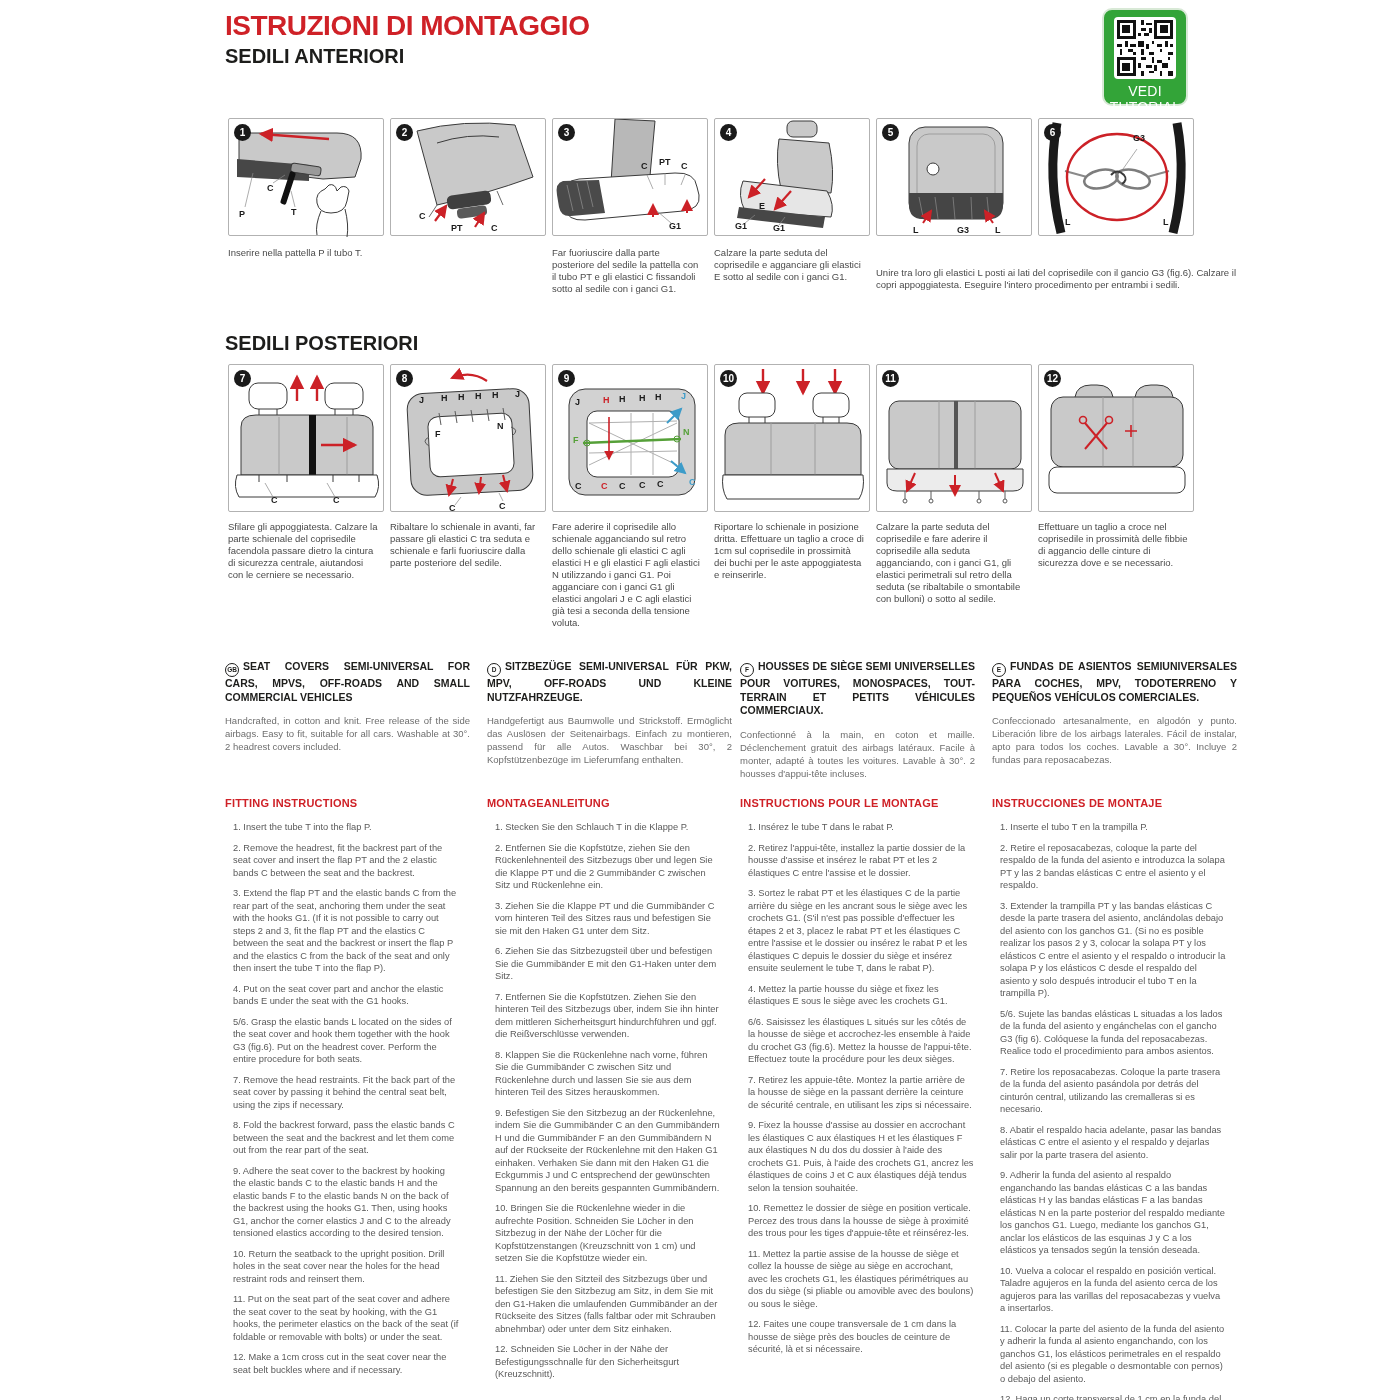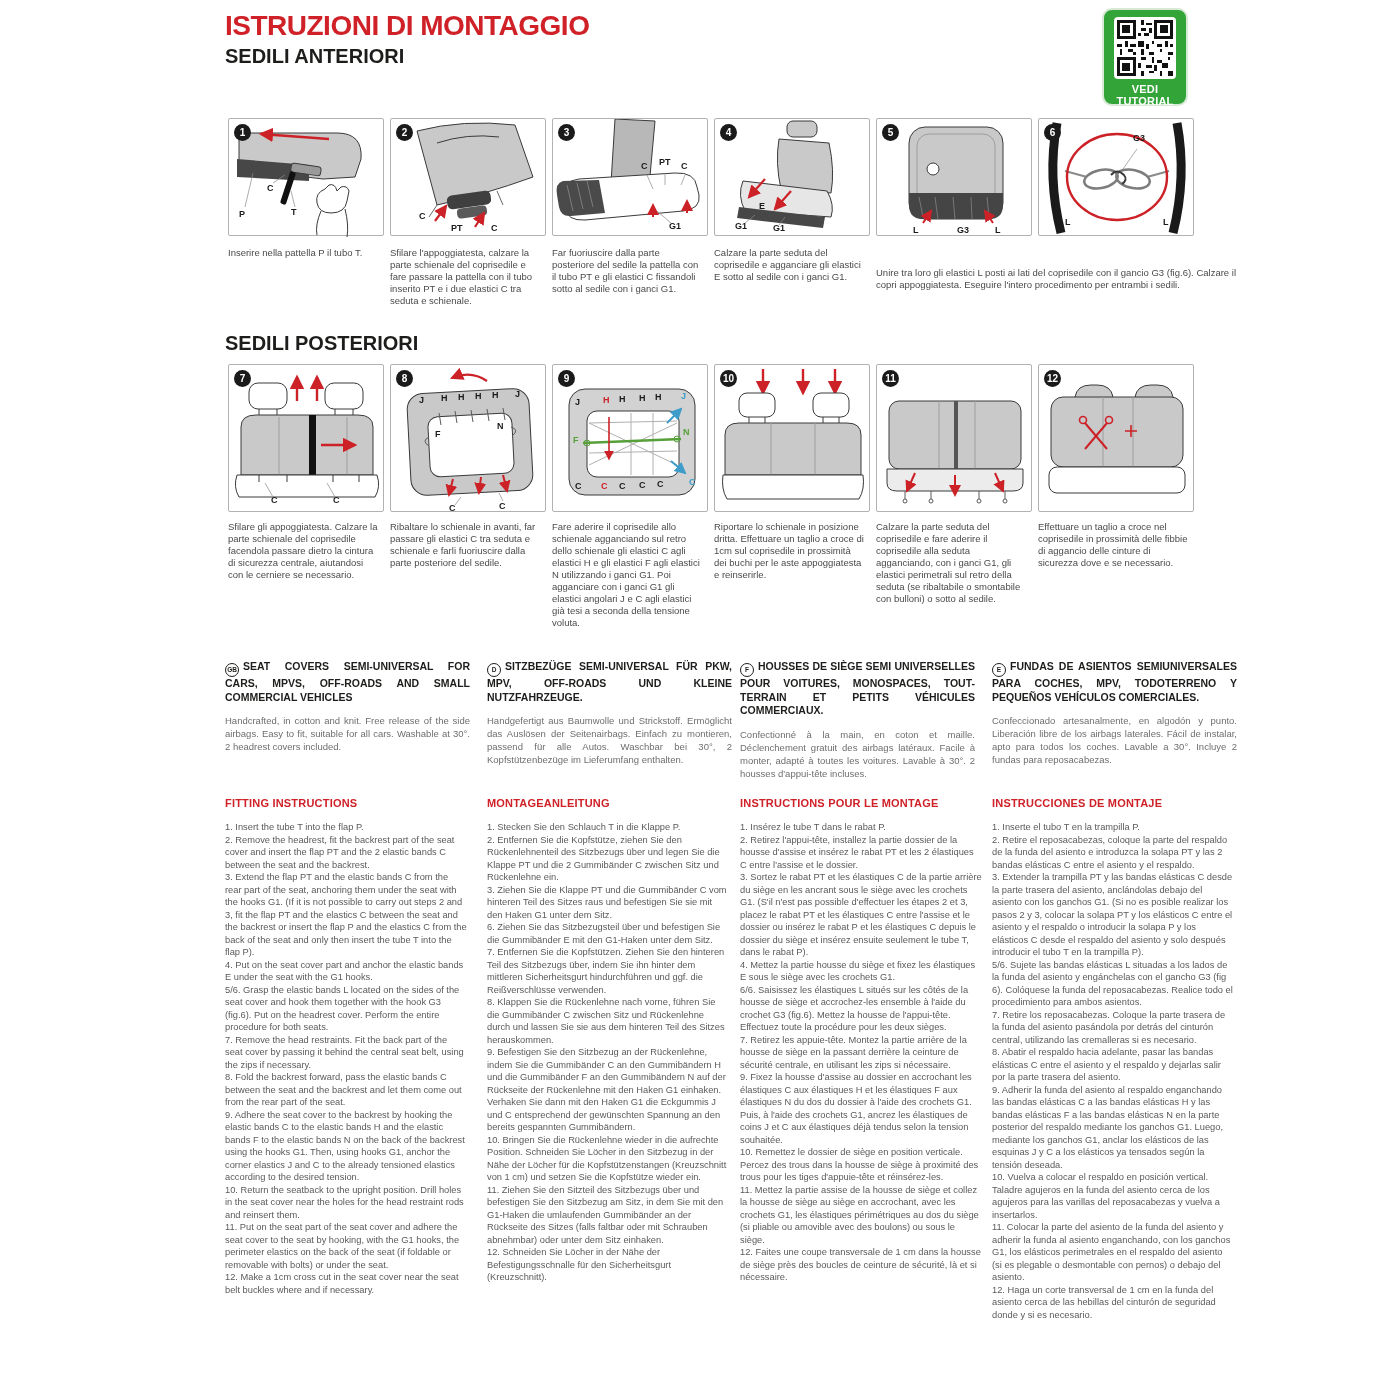--- a/index.html
+++ b/index.html
@@ -7,21 +7,21 @@
         font-family:"Liberation Sans",sans-serif;color:#1d1d1b;}
   
   .doc-header{position:absolute;left:225px;top:10px;}
   .doc-header h1{margin:0;font-size:28px;font-weight:bold;color:#cf2127;letter-spacing:-.5px;text-align:right;}
   .doc-header h2{margin:3px 0 0;font-size:20px;font-weight:bold;color:#1d1d1b;}
   .rear-title{position:absolute;left:225px;top:332px;font-size:20px;font-weight:bold;}
   
   .qr-badge{position:absolute;left:1102px;top:8px;width:86px;height:98px;background:#33a438;
             border-radius:10px;border:2px solid #d8e9d6;box-sizing:border-box;text-align:center;}
   .qr-inner{width:62px;height:62px;margin:7px auto 0;background:#fff;border-radius:4px;padding:3px;box-sizing:border-box;}
-  .qr-label{margin-top:4px;font-size:11px;font-weight:bold;color:#fff;letter-spacing:.2px;}
+  .qr-label{margin-top:4px;font-size:14px;font-weight:normal;color:#fff;letter-spacing:.2px;}
   
   .fig{position:absolute;width:156px;background:#fff;border:1px solid #b2b2b2;border-radius:2px;box-sizing:border-box;}
   .fig.r1{top:118px;height:118px;}
   .fig.r2{top:364px;height:148px;}
   .fig-num{position:absolute;top:5px;left:5px;width:17px;height:17px;border-radius:50%;background:#1a1a1a;
            color:#fff;font-size:10px;font-weight:bold;display:flex;align-items:center;justify-content:center;z-index:3;}
   .fig svg{position:absolute;left:0;top:0;}
   .fig-label{position:absolute;font-size:9px;font-weight:bold;color:#1a1a1a;z-index:2;white-space:nowrap;}
   .fig-label.red{color:#cc2127}.fig-label.green{color:#55a038}.fig-label.blue{color:#3d9cc9}
   
@@ -30,21 +30,21 @@
   .cap.wide{width:360px;text-align:justify;margin-top:20px;}
   
   .lang{position:absolute;top:660px;width:245px;}
   .lang-head{font-size:10.5px;line-height:13.5px;font-weight:bold;color:#1d1d1b;text-align:justify;}
   .lang-badge{display:inline-block;width:12px;height:12px;border:1px solid #1d1d1b;border-radius:50%;
               font-size:6.5px;line-height:12px;text-align:center;font-weight:bold;margin-right:4px;vertical-align:-2px;}
   .lang-body{margin-top:10px;font-size:9.5px;line-height:13px;color:#6e6e6e;text-align:justify;}
   
   .instr{position:absolute;top:797px;width:242px;}
   .instr h3{margin:0 0 12px;font-size:11px;font-weight:bold;color:#cf2127;letter-spacing:.2px;}
-  .instr-list p{margin:0;font-size:9.3px;line-height:12.5px;color:#5a5a5a;}
+  .instr-list p{margin:8px;font-size:9.3px;line-height:12.5px;color:#5a5a5a;}
 </style>
 </head>
 <body>
 
 <div class="page">
 
   <svg width="0" height="0" style="position:absolute">
     <defs>
       <marker id="ar" markerWidth="7" markerHeight="7" refX="5" refY="3" orient="auto">
           <path d="M0,0 L6,3 L0,6 z" fill="#cc2127"></path>
@@ -222,21 +222,20 @@
       <path d="M72,56 q6,-7 13,0 q4,5 -2,9" stroke="#3a3a3a" fill="none" stroke-width="2"></path>
       <ellipse cx="78" cy="58" rx="50" ry="43" fill="none" stroke="#cc2127" stroke-width="2.4"></ellipse>
       <line x1="98" y1="30" x2="84" y2="50" stroke="#8a8a8a" stroke-width="0.7"></line>
     </svg>
     <span class="fig-label" style="left:94px;top:14px">G3</span>
     <span class="fig-label" style="left:26px;top:98px">L</span>
     <span class="fig-label" style="left:124px;top:98px">L</span>
   </div>
 
   <div class="cap r1" style="left:228px">Inserire nella pattella P il tubo T.</div>
-  <div class="cap r1" style="left:390px">Sfilare l'appoggiatesta, calzare la parte schienale del coprisedile e fare passare la pattella con il tubo inserito PT e i due elastici C tra seduta e schienale.</div>
   <div class="cap r1" style="left:552px">Far fuoriuscire dalla parte posteriore del sedile la pattella con il tubo PT e gli elastici C fissandoli sotto al sedile con i ganci G1.</div>
   <div class="cap r1" style="left:714px">Calzare la parte seduta del coprisedile e agganciare gli elastici E sotto al sedile con i ganci G1.</div>
   <div class="cap r1 wide" style="left:876px">Unire tra loro gli elastici L posti ai lati del coprisedile con il gancio G3 (fig.6). Calzare il copri appoggiatesta. Eseguire l'intero procedimento per entrambi i sedili.</div>
 
   <div class="rear-title">SEDILI POSTERIORI</div>
 
   <div class="fig r2" style="left:228px">
     <span class="fig-num">7</span>
     <svg viewBox="0 0 156 148" width="156" height="148">
       <rect x="20" y="18" width="38" height="26" rx="9" fill="#fff" stroke="#3a3a3a"></rect>

